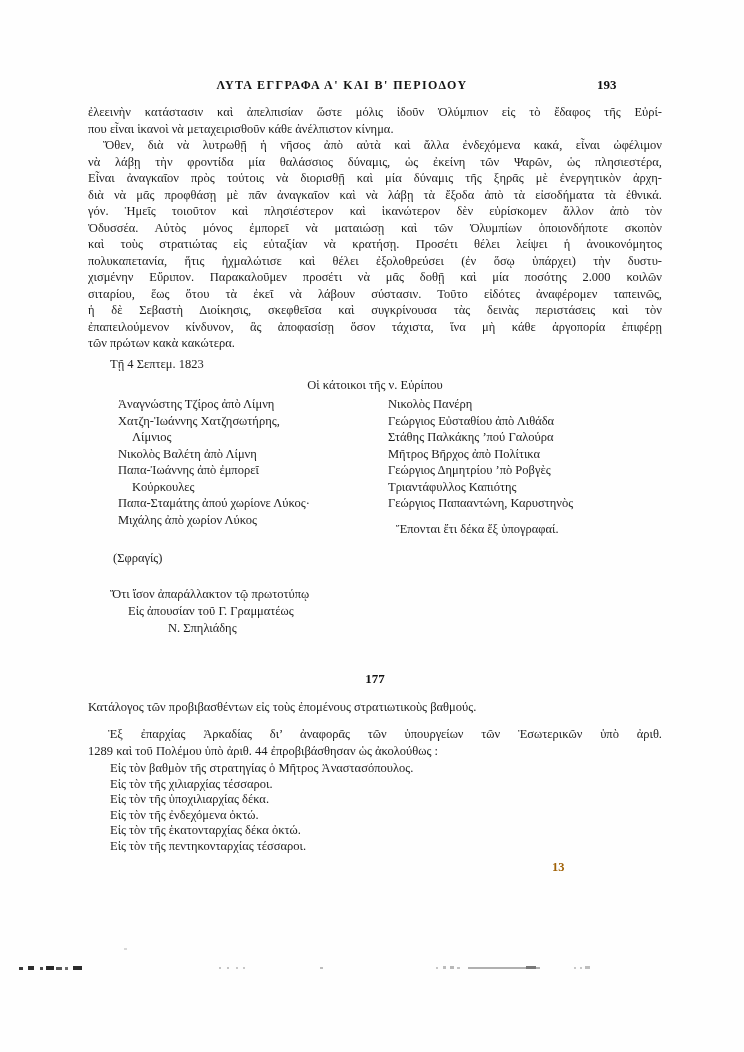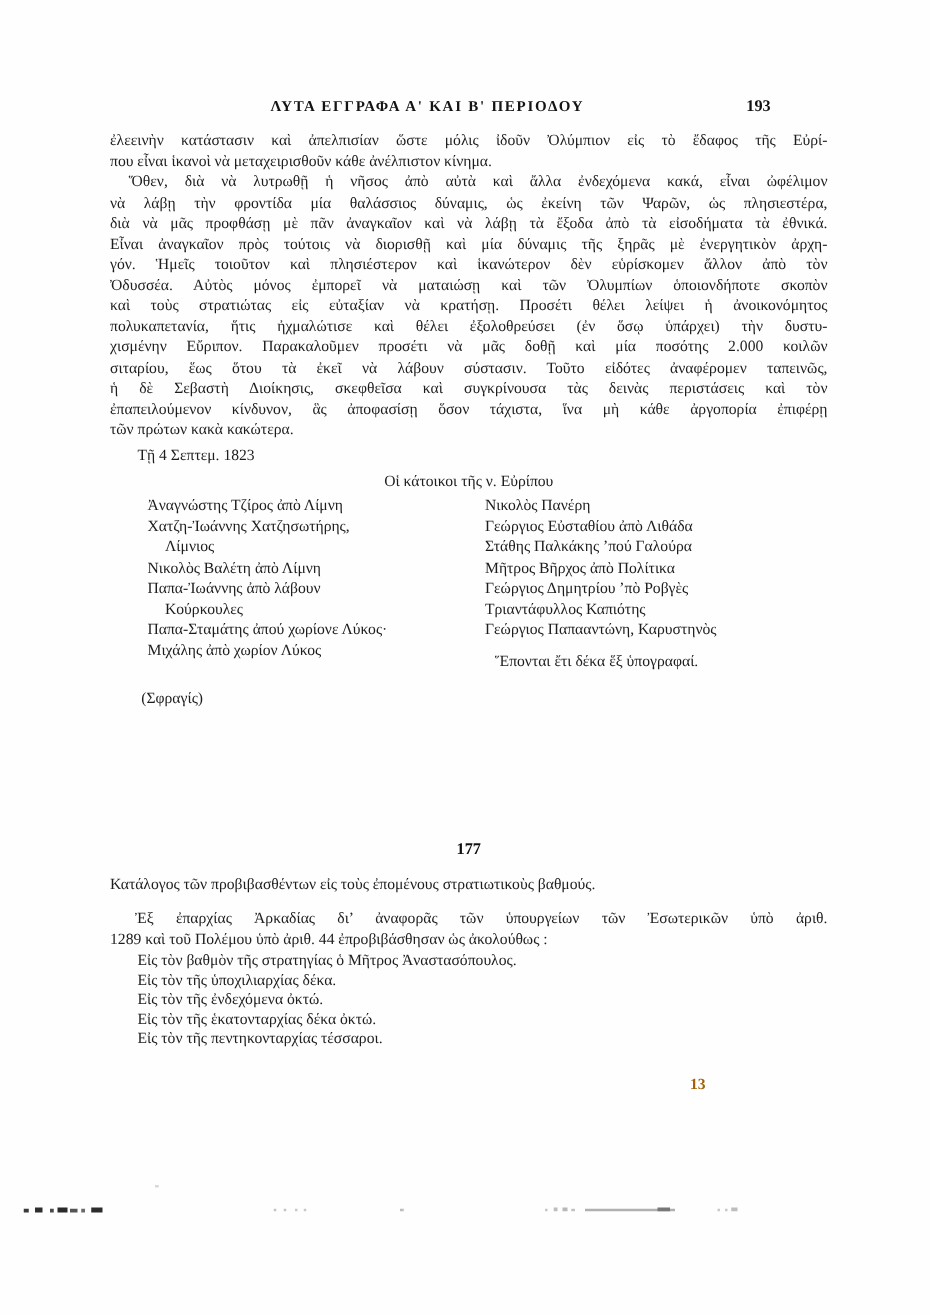--- a/index.html
+++ b/index.html
@@ -59,22 +59,22 @@
   </div>
 
   <div class="body-col" style="top:104px;">
       <div class="line just">ἐλεεινὴν κατάστασιν καὶ ἀπελπισίαν ὥστε μόλις ἰδοῦν Ὀλύμπιον εἰς τὸ ἔδαφος τῆς Εὐρί-</div>
       <div class="line">που εἶναι ἱκανοὶ νὰ μεταχειρισθοῦν κάθε ἀνέλπιστον κίνημα.</div>
     </div>
 
   <div class="body-col" style="top:137px;">
       <div class="line ind just">Ὅθεν, διὰ νὰ λυτρωθῇ ἡ νῆσος ἀπὸ αὐτὰ καὶ ἄλλα ἐνδεχόμενα κακά, εἶναι ὠφέλιμον</div>
       <div class="line just">νὰ λάβῃ τὴν φροντίδα μία θαλάσσιος δύναμις, ὡς ἐκείνη τῶν Ψαρῶν, ὡς πλησιεστέρα,</div>
+      <div class="line just">Εἶναι ἀναγκαῖον πρὸς τούτοις νὰ διορισθῇ καὶ μία δύναμις τῆς ξηρᾶς μὲ ἐνεργητικὸν ἀρχη-</div>
       <div class="line just">διὰ νὰ μᾶς προφθάσῃ μὲ πᾶν ἀναγκαῖον καὶ νὰ λάβῃ τὰ ἔξοδα ἀπὸ τὰ εἰσοδήματα τὰ ἐθνικά.</div>
-      <div class="line just">Εἶναι ἀναγκαῖον πρὸς τούτοις νὰ διορισθῇ καὶ μία δύναμις τῆς ξηρᾶς μὲ ἐνεργητικὸν ἀρχη-</div>
       <div class="line just">γόν. Ἡμεῖς τοιοῦτον καὶ πλησιέστερον καὶ ἱκανώτερον δὲν εὑρίσκομεν ἄλλον ἀπὸ τὸν</div>
       <div class="line just">Ὀδυσσέα. Αὐτὸς μόνος ἐμπορεῖ νὰ ματαιώσῃ καὶ τῶν Ὀλυμπίων ὁποιονδήποτε σκοπὸν</div>
       <div class="line just">καὶ τοὺς στρατιώτας εἰς εὐταξίαν νὰ κρατήσῃ. Προσέτι θέλει λείψει ἡ ἀνοικονόμητος</div>
       <div class="line just">πολυκαπετανία, ἥτις ἠχμαλώτισε καὶ θέλει ἐξολοθρεύσει (ἐν ὅσῳ ὑπάρχει) τὴν δυστυ-</div>
       <div class="line just">χισμένην Εὔριπον. Παρακαλοῦμεν προσέτι νὰ μᾶς δοθῇ καὶ μία ποσότης 2.000 κοιλῶν</div>
       <div class="line just">σιταρίου, ἕως ὅτου τὰ ἐκεῖ νὰ λάβουν σύστασιν. Τοῦτο εἰδότες ἀναφέρομεν ταπεινῶς,</div>
       <div class="line just">ἡ δὲ Σεβαστὴ Διοίκησις, σκεφθεῖσα καὶ συγκρίνουσα τὰς δεινὰς περιστάσεις καὶ τὸν</div>
       <div class="line just">ἐπαπειλούμενον κίνδυνον, ἃς ἀποφασίσῃ ὅσον τάχιστα, ἵνα μὴ κάθε ἀργοπορία ἐπιφέρῃ</div>
       <div class="line">τῶν πρώτων κακὰ κακώτερα.</div>
     </div>
@@ -82,53 +82,59 @@
   <div class="date-line">Τῇ 4 Σεπτεμ. 1823</div>
 
   <div class="sig-heading">Οἱ κάτοικοι τῆς ν. Εὐρίπου</div>
 
   <div class="sig-area">
     <div class="sig-col sig-left">
         <div class="line">Ἀναγνώστης Τζίρος ἀπὸ Λίμνη</div>
         <div class="line">Χατζη-Ἰωάννης Χατζησωτήρης,</div>
         <div class="line ind">Λίμνιος</div>
         <div class="line">Νικολὸς Βαλέτη ἀπὸ Λίμνη</div>
-        <div class="line">Παπα-Ἰωάννης ἀπὸ λάβουν</div>
+        <div class="line">Παπα-Ἰωάννης ἀπὸ ἐμπορεῖ</div>
         <div class="line ind">Κούρκουλες</div>
         <div class="line">Παπα-Σταμάτης ἀπού χωρίονε Λύκος·</div>
         <div class="line">Μιχάλης ἀπὸ χωρίον Λύκος</div>
       </div>
     <div class="sig-col sig-right">
       <div>
           <div class="line">Νικολὸς Πανέρη</div>
           <div class="line">Γεώργιος Εὐσταθίου ἀπὸ Λιθάδα</div>
           <div class="line">Στάθης Παλκάκης ’πού Γαλούρα</div>
           <div class="line">Μῆτρος Βῆρχος ἀπὸ Πολίτικα</div>
           <div class="line">Γεώργιος Δημητρίου ’πὸ Ροβγὲς</div>
           <div class="line">Τριαντάφυλλος Καπιότης</div>
           <div class="line">Γεώργιος Παπααντώνη, Καρυστηνὸς</div>
         </div>
       <div class="more-note">Ἕπονται ἔτι δέκα ἕξ ὑπογραφαί.</div>
     </div>
   </div>
 
   <div class="seal-line">(Σφραγίς)</div>
 
+  <div class="certification">
+      <div class="line">Ὅτι ἴσον ἀπαράλλακτον τῷ πρωτοτύπῳ</div>
+      <div class="line">Εἰς ἀπουσίαν τοῦ Γ. Γραμματέως</div>
+      <div class="line">Ν. Σπηλιάδης</div>
+    </div>
 
   <div class="doc-number">177</div>
 
   <div class="doc-summary">Κατάλογος τῶν προβιβασθέντων εἰς τοὺς ἐπομένους στρατιωτικοὺς βαθμούς.</div>
 
   <div class="body-col doc-para">
       <div class="line ind just">Ἐξ ἐπαρχίας Ἀρκαδίας δι’ ἀναφορᾶς τῶν ὑπουργείων τῶν Ἐσωτερικῶν ὑπὸ ἀριθ.</div>
       <div class="line">1289 καὶ τοῦ Πολέμου ὑπὸ ἀριθ. 44 ἐπροβιβάσθησαν ὡς ἀκολούθως :</div>
     </div>
 
   <div class="promotion-list">
       <div class="line">Εἰς τὸν βαθμὸν τῆς στρατηγίας ὁ Μῆτρος Ἀναστασόπουλος.</div>
+      <div class="line">Εἰς τὸν τῆς χιλιαρχίας τέσσαροι.</div>
       <div class="line">Εἰς τὸν τῆς ὑποχιλιαρχίας δέκα.</div>
       <div class="line">Εἰς τὸν τῆς ἐνδεχόμενα ὀκτώ.</div>
       <div class="line">Εἰς τὸν τῆς ἑκατονταρχίας δέκα ὀκτώ.</div>
       <div class="line">Εἰς τὸν τῆς πεντηκονταρχίας τέσσαροι.</div>
     </div>
 
   <div class="gathering-mark">13</div>
 
   <div class="artifact" style="left:124px;top:948px;width:3px;height:2px;background:#d8d8d8;"></div>
   <div class="artifact" style="left:19px;top:967px;width:4px;height:3px;background:#3a3a3a;"></div>

